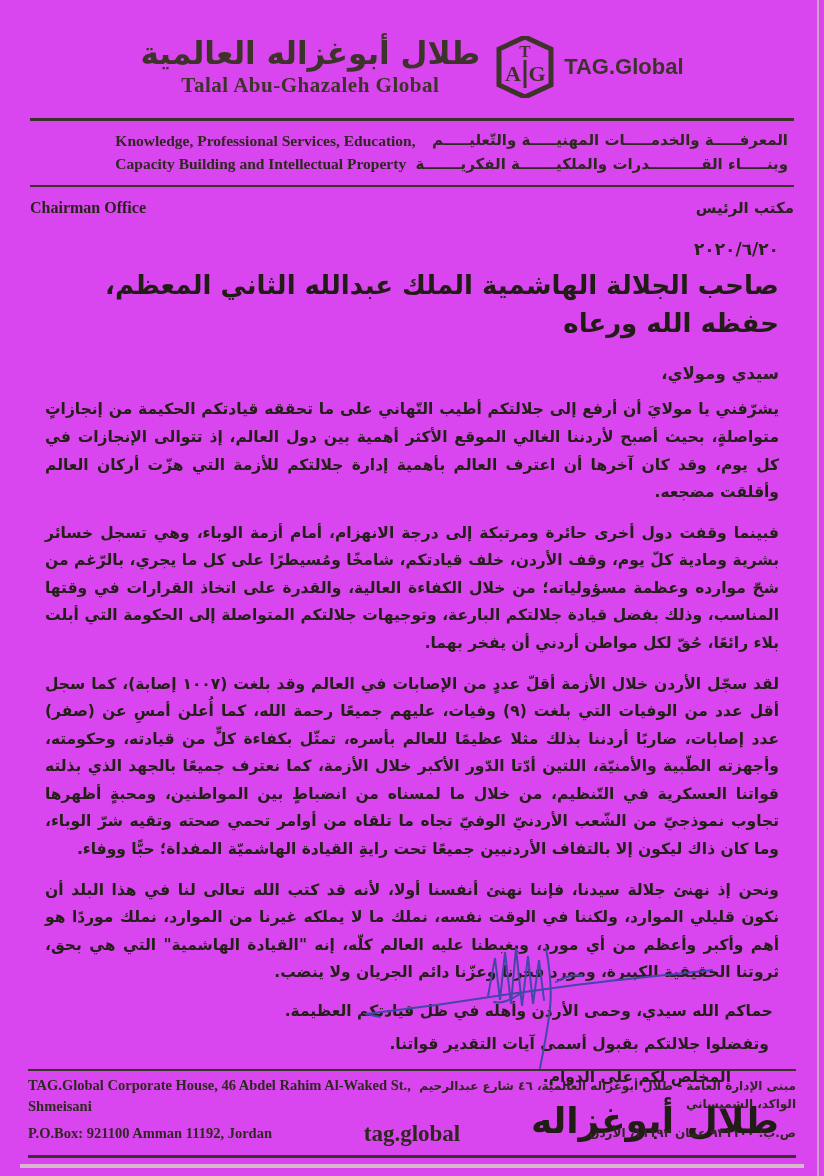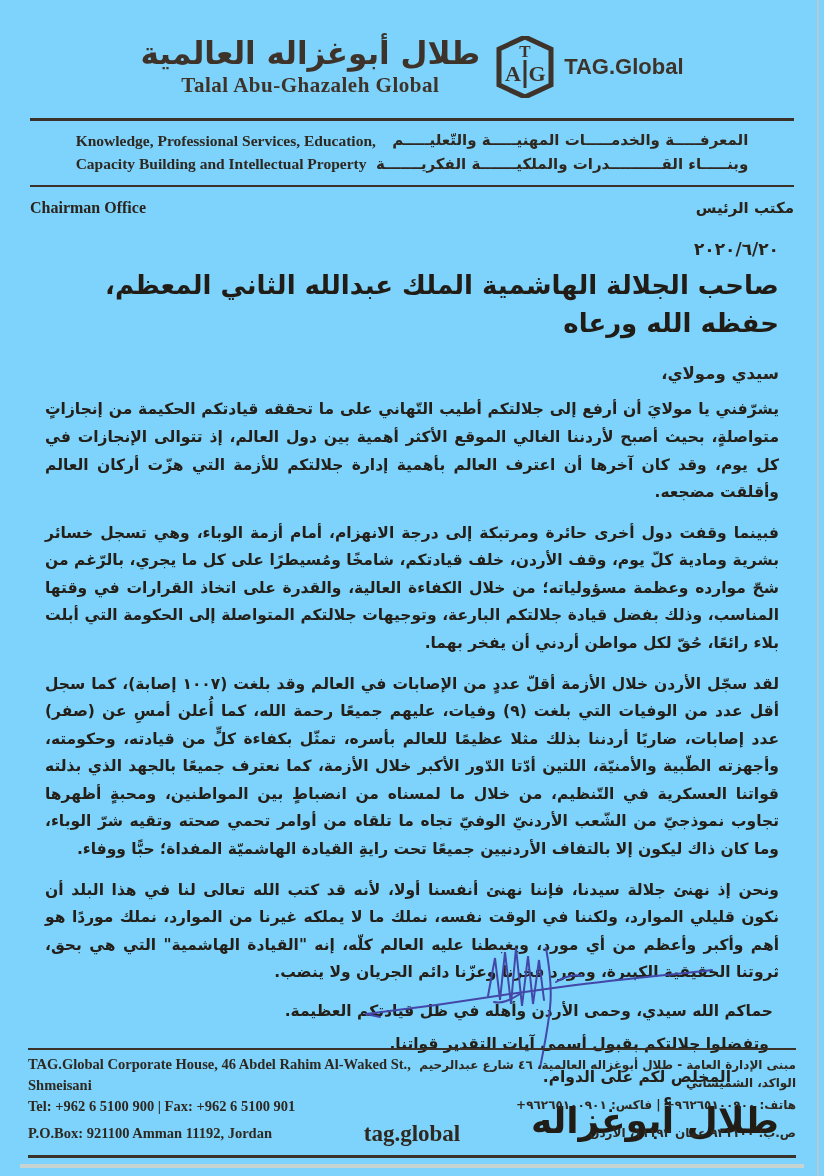--- a/index.html
+++ b/index.html
@@ -1,39 +1,39 @@
 <!DOCTYPE html>
 <html lang="ar"><head>
 <meta charset="utf-8">
 <style>
   html,body{margin:0;padding:0;}
   .page{
     position:relative;
     width:824px;height:1176px;
-    background:#7dd3fc;
+    background:#d946ef;
     color:#29231c;
     font-family:"DejaVu Sans",sans-serif;
     overflow:hidden;
     box-sizing:border-box;
   }
   .scan-edge{position:absolute;top:0;right:5px;width:2px;height:100%;background:#cfc8ba;opacity:.7;}
 
   
   .header-row{display:flex;justify-content:center;align-items:center;gap:16px;padding-top:36px;}
   .brand{ text-align:center;color:#3e332a;}
   .brand-ar{font-size:31px;font-weight:bold;line-height:1.1;letter-spacing:1px;}
   .brand-en{font-size:21px;font-weight:bold;font-family:"Liberation Serif",serif;letter-spacing:.5px;margin-top:2px;}
   .logo-box{display:flex;align-items:center;gap:10px;}
   .logo-word{font-size:22px;font-weight:bold;font-family:"Liberation Sans",sans-serif;color:#3e332a;}
 
   
   .rule{height:3px;background:#3a3128;margin:0 30px;}
   .rule.thin{height:2px;}
   .rule1{margin-top:20px;}
-  .banner{display:flex;justify-content:center;align-items:center;margin:0 30px;padding:7px 6px 9px 6px;}
+  .banner{display:flex;justify-content:flex-end;align-items:center;margin:0 30px;padding:7px 6px 9px 6px;}
   .banner-en{font-family:"Liberation Serif",serif;font-weight:bold;font-size:15.5px;line-height:1.5;color:#2e2820;}
   .banner-ar{direction:rtl;font-weight:bold;font-size:15px;line-height:1.6;color:#2e2820;text-align:right;}
   .office-row{display:flex;justify-content:space-between;margin:12px 30px 0 30px;gap:36px;}
   .office-en{font-family:"Liberation Serif",serif;font-weight:bold;font-size:16px;}
   .office-ar{direction:rtl;font-weight:bold;font-size:15px;}
 
   
   .letter{direction:rtl;padding:0 45px;}
   .date{text-align:left;direction:ltr;font-weight:bold;font-size:17px;margin-top:22px;text-align:right;}
   .addressee{font-weight:bold;font-size:26px;margin-top:8px;line-height:1.45;color:#211c15;}
@@ -124,25 +124,20 @@
 
   <div class="footer">
     <div class="rule thin"></div>
     <div class="f-rows">
       <div class="f-row">
         <div class="f-en">TAG.Global Corporate House, 46 Abdel Rahim Al-Waked St., Shmeisani</div>
         <div></div>
         <div class="f-ar">مبنى الإدارة العامة - طلال أبوغزاله العالمية، ٤٦ شارع عبدالرحيم الواكد، الشميساني</div>
       </div>
       <div class="f-row">
-        <div class="f-en">Tel: +962 6 5100 900  |  Fax: +962 6 5100 901</div>
-        <div></div>
-        <div class="f-ar">هاتف: ٩٦٢٦٥١٠٠٩٠٠+ | فاكس: ٩٦٢٦٥١٠٠٩٠١+</div>
-      </div>
-      <div class="f-row">
         <div class="f-en">P.O.Box: 921100 Amman 11192, Jordan</div>
         <div class="f-site">tag.global</div>
         <div class="f-ar">ص.ب: ٩٢١١٠٠ عمان ١١١٩٢، الأردن</div>
       </div>
     </div>
     <div class="rule"></div>
     <div class="footer-shadow"></div>
   </div>
 </div>
 

